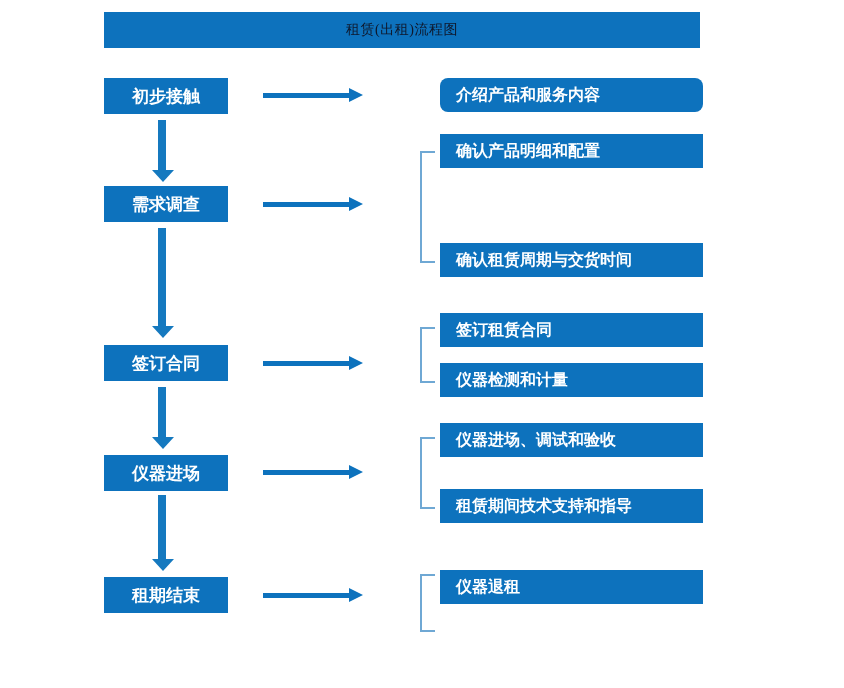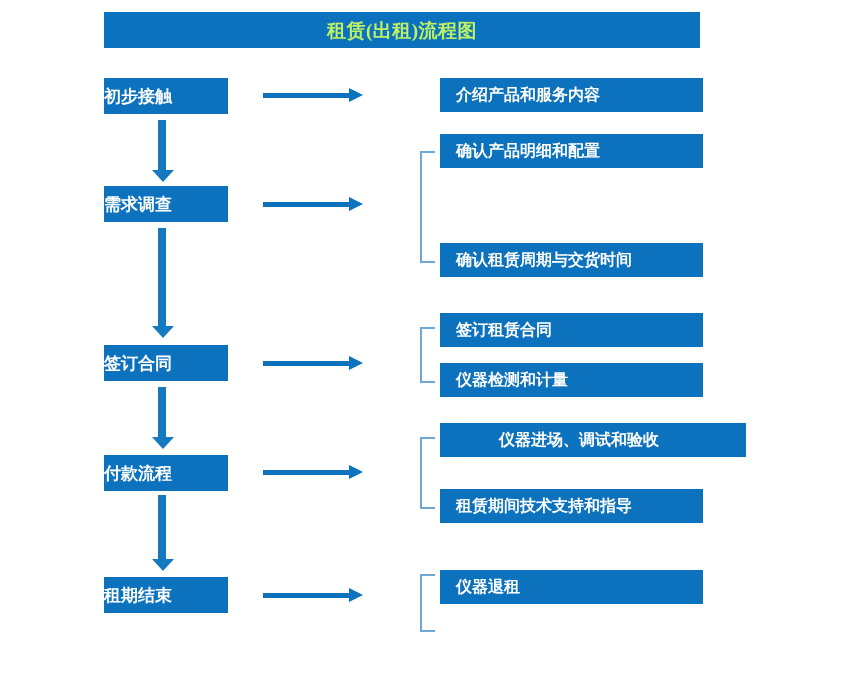--- a/index.html
+++ b/index.html
@@ -14,34 +14,34 @@
 
   
   .title-bar{
     position:absolute;
     left:104px;top:12px;
     width:596px;height:36px;
     background:#0d72bd;
     display:flex;align-items:center;justify-content:center;
   }
   .title-bar .txt{
-    color:#bef264;
-    font-size:19px;
-    font-weight:bold;
+    color:#0f172a;
+    font-size:14px;
+    font-weight:normal;
     letter-spacing:0.5px;
     line-height:1;
   }
 
   
   .stage-box{
     position:absolute;
     left:104px;
     width:124px;height:36px;
     background:#0d72bd;
-    display:flex;align-items:center;
+    display:flex;align-items:center;justify-content:center;
   }
   .stage-box .txt{
     color:#ffffff;
     font-size:17px;
     font-weight:bold;
     line-height:1;
     white-space:nowrap;
   }
 
   
@@ -125,21 +125,21 @@
   <div class="stage-box" style="top:78px;">
     <span class="txt">初步接触</span>
   </div>
   <div class="stage-box" style="top:186px;">
     <span class="txt">需求调查</span>
   </div>
   <div class="stage-box" style="top:345px;">
     <span class="txt">签订合同</span>
   </div>
   <div class="stage-box" style="top:455px;">
-    <span class="txt">付款流程</span>
+    <span class="txt">仪器进场</span>
   </div>
   <div class="stage-box" style="top:577px;">
     <span class="txt">租期结束</span>
   </div>
 
   <div class="v-arrow" style="top:120px;height:62px;">
     <div class="shaft" style="height:50px;"></div>
     <div class="head" style="top:50px;"></div>
   </div>
   <div class="v-arrow" style="top:228px;height:110px;">
@@ -174,36 +174,36 @@
   <div class="h-arrow" style="left:263px;top:588px;">
     <div class="shaft"></div>
     <div class="head"></div>
   </div>
 
   <div class="bracket" style="top:151px;height:108px;"></div>
   <div class="bracket" style="top:327px;height:52px;"></div>
   <div class="bracket" style="top:437px;height:68px;"></div>
   <div class="bracket" style="top:574px;height:54px;"></div>
 
-  <div class="detail-box" style="top:78px;">
+  <div class="detail-box" style="top:78px;border-radius:8px;">
     <span class="txt">介绍产品和服务内容</span>
   </div>
   <div class="detail-box" style="top:134px;">
     <span class="txt">确认产品明细和配置</span>
   </div>
   <div class="detail-box" style="top:243px;">
     <span class="txt">确认租赁周期与交货时间</span>
   </div>
   <div class="detail-box" style="top:313px;">
     <span class="txt">签订租赁合同</span>
   </div>
   <div class="detail-box" style="top:363px;">
     <span class="txt">仪器检测和计量</span>
   </div>
-  <div class="detail-box" style="top:423px;padding-left:43px;">
+  <div class="detail-box" style="top:423px;">
     <span class="txt">仪器进场、调试和验收</span>
   </div>
   <div class="detail-box" style="top:489px;text-align:right;">
     <span class="txt">租赁期间技术支持和指导</span>
   </div>
   <div class="detail-box" style="top:560px;margin-top:10px;">
     <span class="txt">仪器退租</span>
   </div>
 
 </div>

